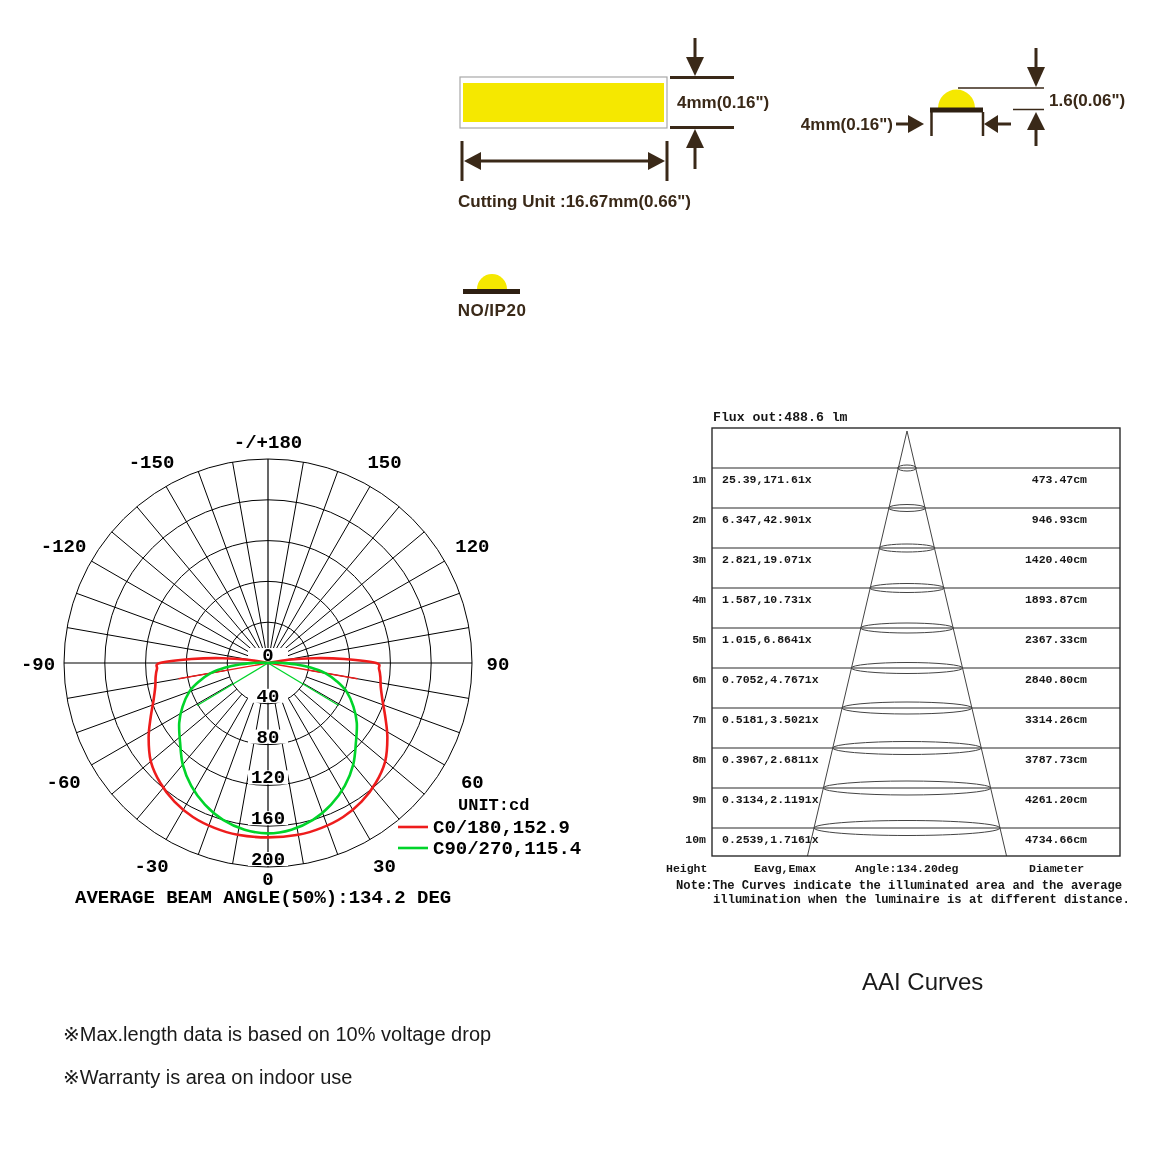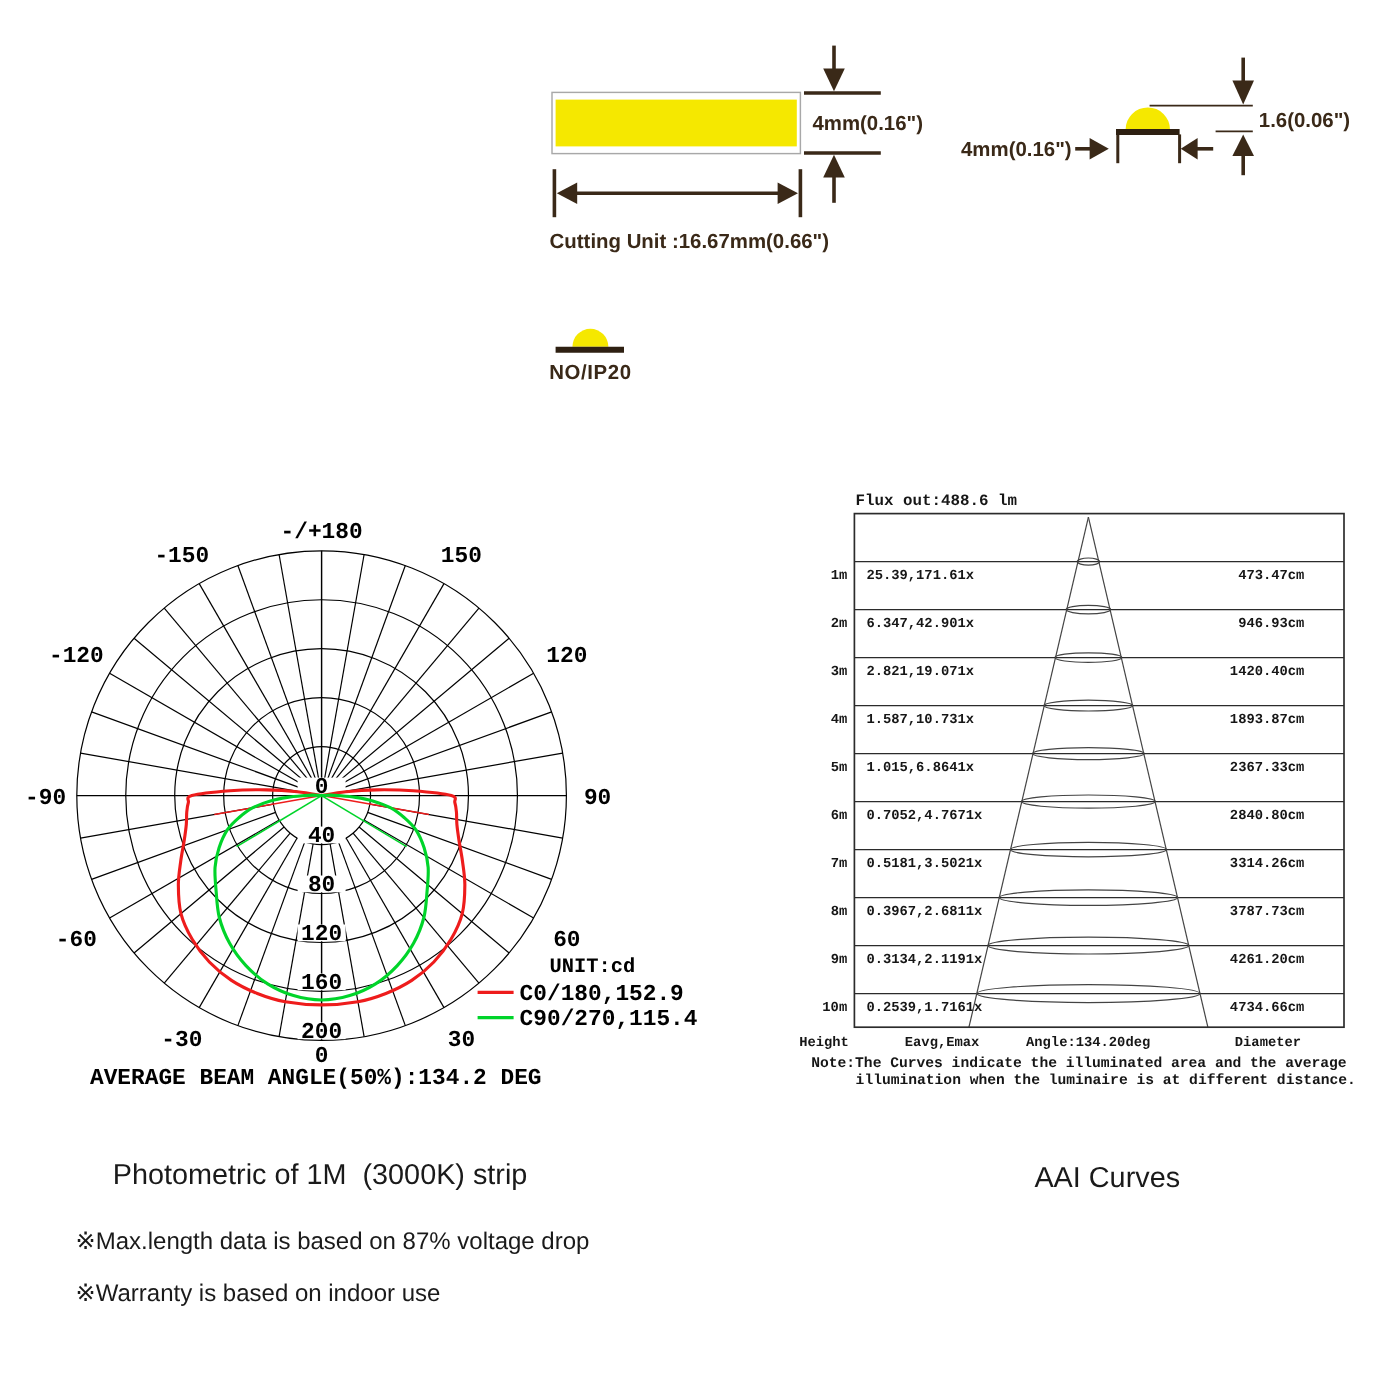--- a/index.html
+++ b/index.html
@@ -198,18 +198,17 @@
         <rect x="712" y="428" width="408" height="428" fill="none" stroke="#2B2B2B" stroke-width="1.4"></rect>
         <text x="666" y="872" class="aaitxt" text-anchor="start" font-size="11.5">Height</text>
         <text x="754" y="872" class="aaitxt" text-anchor="start" font-size="11.5">Eavg,Emax</text>
         <text x="855" y="872" class="aaitxt" text-anchor="start" font-size="11.5">Angle:134.20deg</text>
         <text x="1029" y="872" class="aaitxt" text-anchor="start" font-size="11.5">Diameter</text>
         <text x="676" y="889" class="aaitxt" text-anchor="start" font-size="12.2">Note:The Curves indicate the illuminated area and the average</text>
         <text x="713" y="903" class="aaitxt" text-anchor="start" font-size="12.2">illumination when the luminaire is at different distance.</text>
       </g>
 </svg>
 
-<div class="caption" style="left:94px;top:966px;">Photometric of 1M  (3000K) strip</div>
 <div class="caption" style="left:862px;top:968px;">AAI Curves</div>
-<div class="note" style="left:63px;top:1022px;">※Max.length data is based on 87% voltage drop</div>
-<div class="note" style="left:63px;top:1065px;">※Warranty is based on indoor use</div>
+<div class="note" style="left:63px;top:1022px;">※Max.length data is based on 10% voltage drop</div>
+<div class="note" style="left:63px;top:1065px;">※Warranty is area on indoor use</div>
 
 </div>
 
 </body></html>

